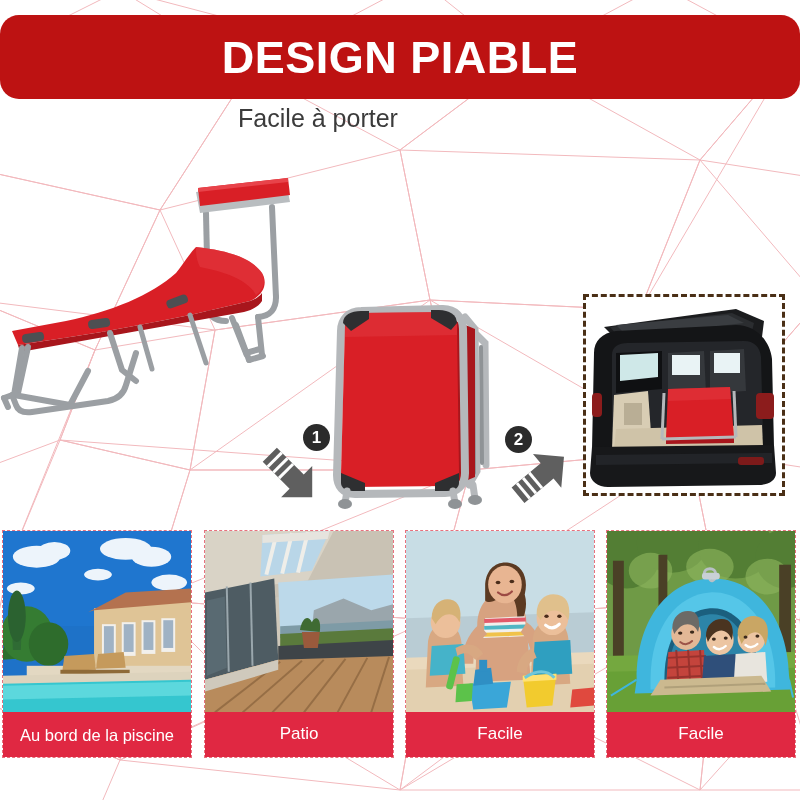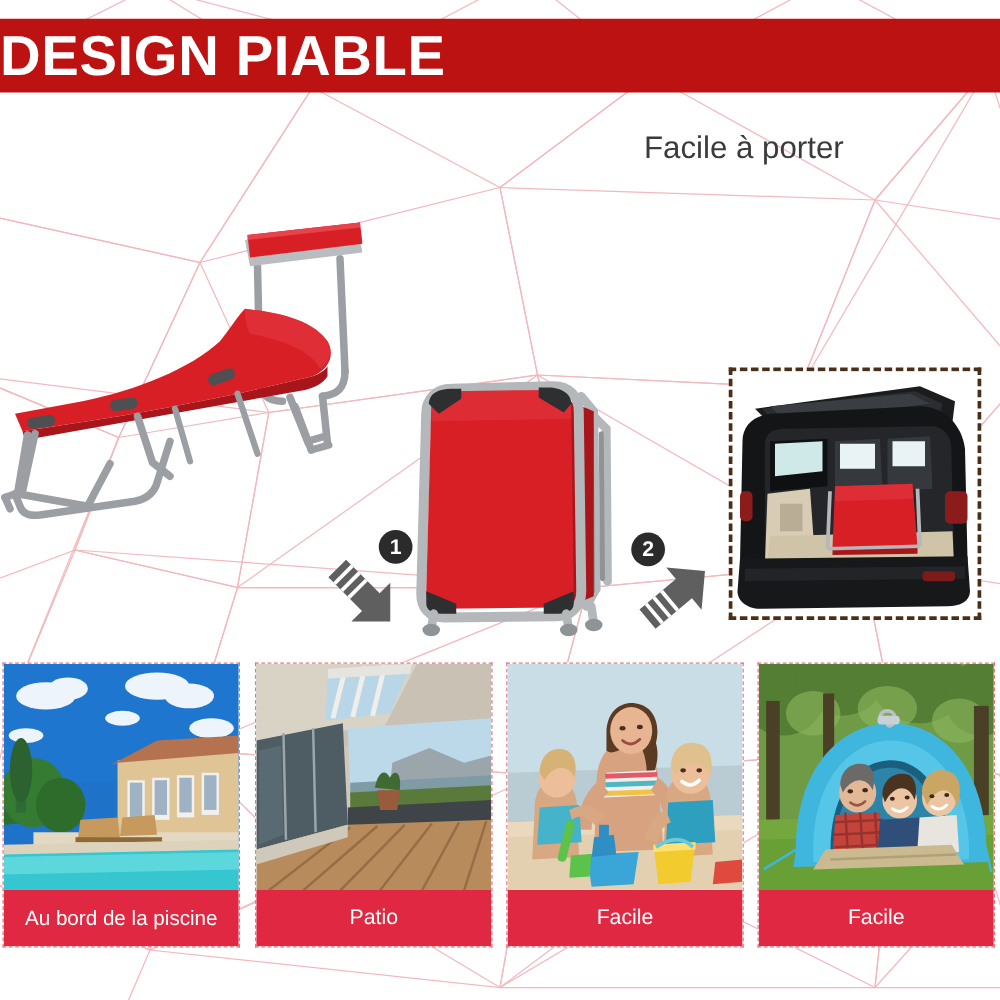--- a/index.html
+++ b/index.html
@@ -28,48 +28,49 @@
     width: 800px; height: 800px;
     z-index: 0;
   }
 
   
   #header-banner {
     position: absolute;
     left: 0;
     top: 15px;
     width: 800px;
-    height: 59px;
+    height: 84px;
     background: #bd1212;
     z-index: 3;
     display: flex;
     align-items: center;
+    justify-content: center;
+    border-radius: 19px;
   }
   #header-title {
     color: #ffffff;
     font-size: 45px;
     font-weight: 700;
     letter-spacing: 0.5px;
     font-family: "Liberation Sans Narrow", "Liberation Sans", sans-serif;
     line-height: 1;
     white-space: nowrap;
   }
   #header-subtitle {
     position: absolute;
     left: 0;
     top: 103px;
     width: 636px;
-    text-align: right;
+    text-align: center;
     color: #3b3b3b;
     font-size: 25px;
     font-weight: 400;
     z-index: 3;
     line-height: 1.2;
     white-space: nowrap;
-    margin-left: 39px;
   }
 
   
   #stage {
     position: absolute;
     left: 0;
     top: 140px;
     width: 800px;
     height: 385px;
     z-index: 2;

